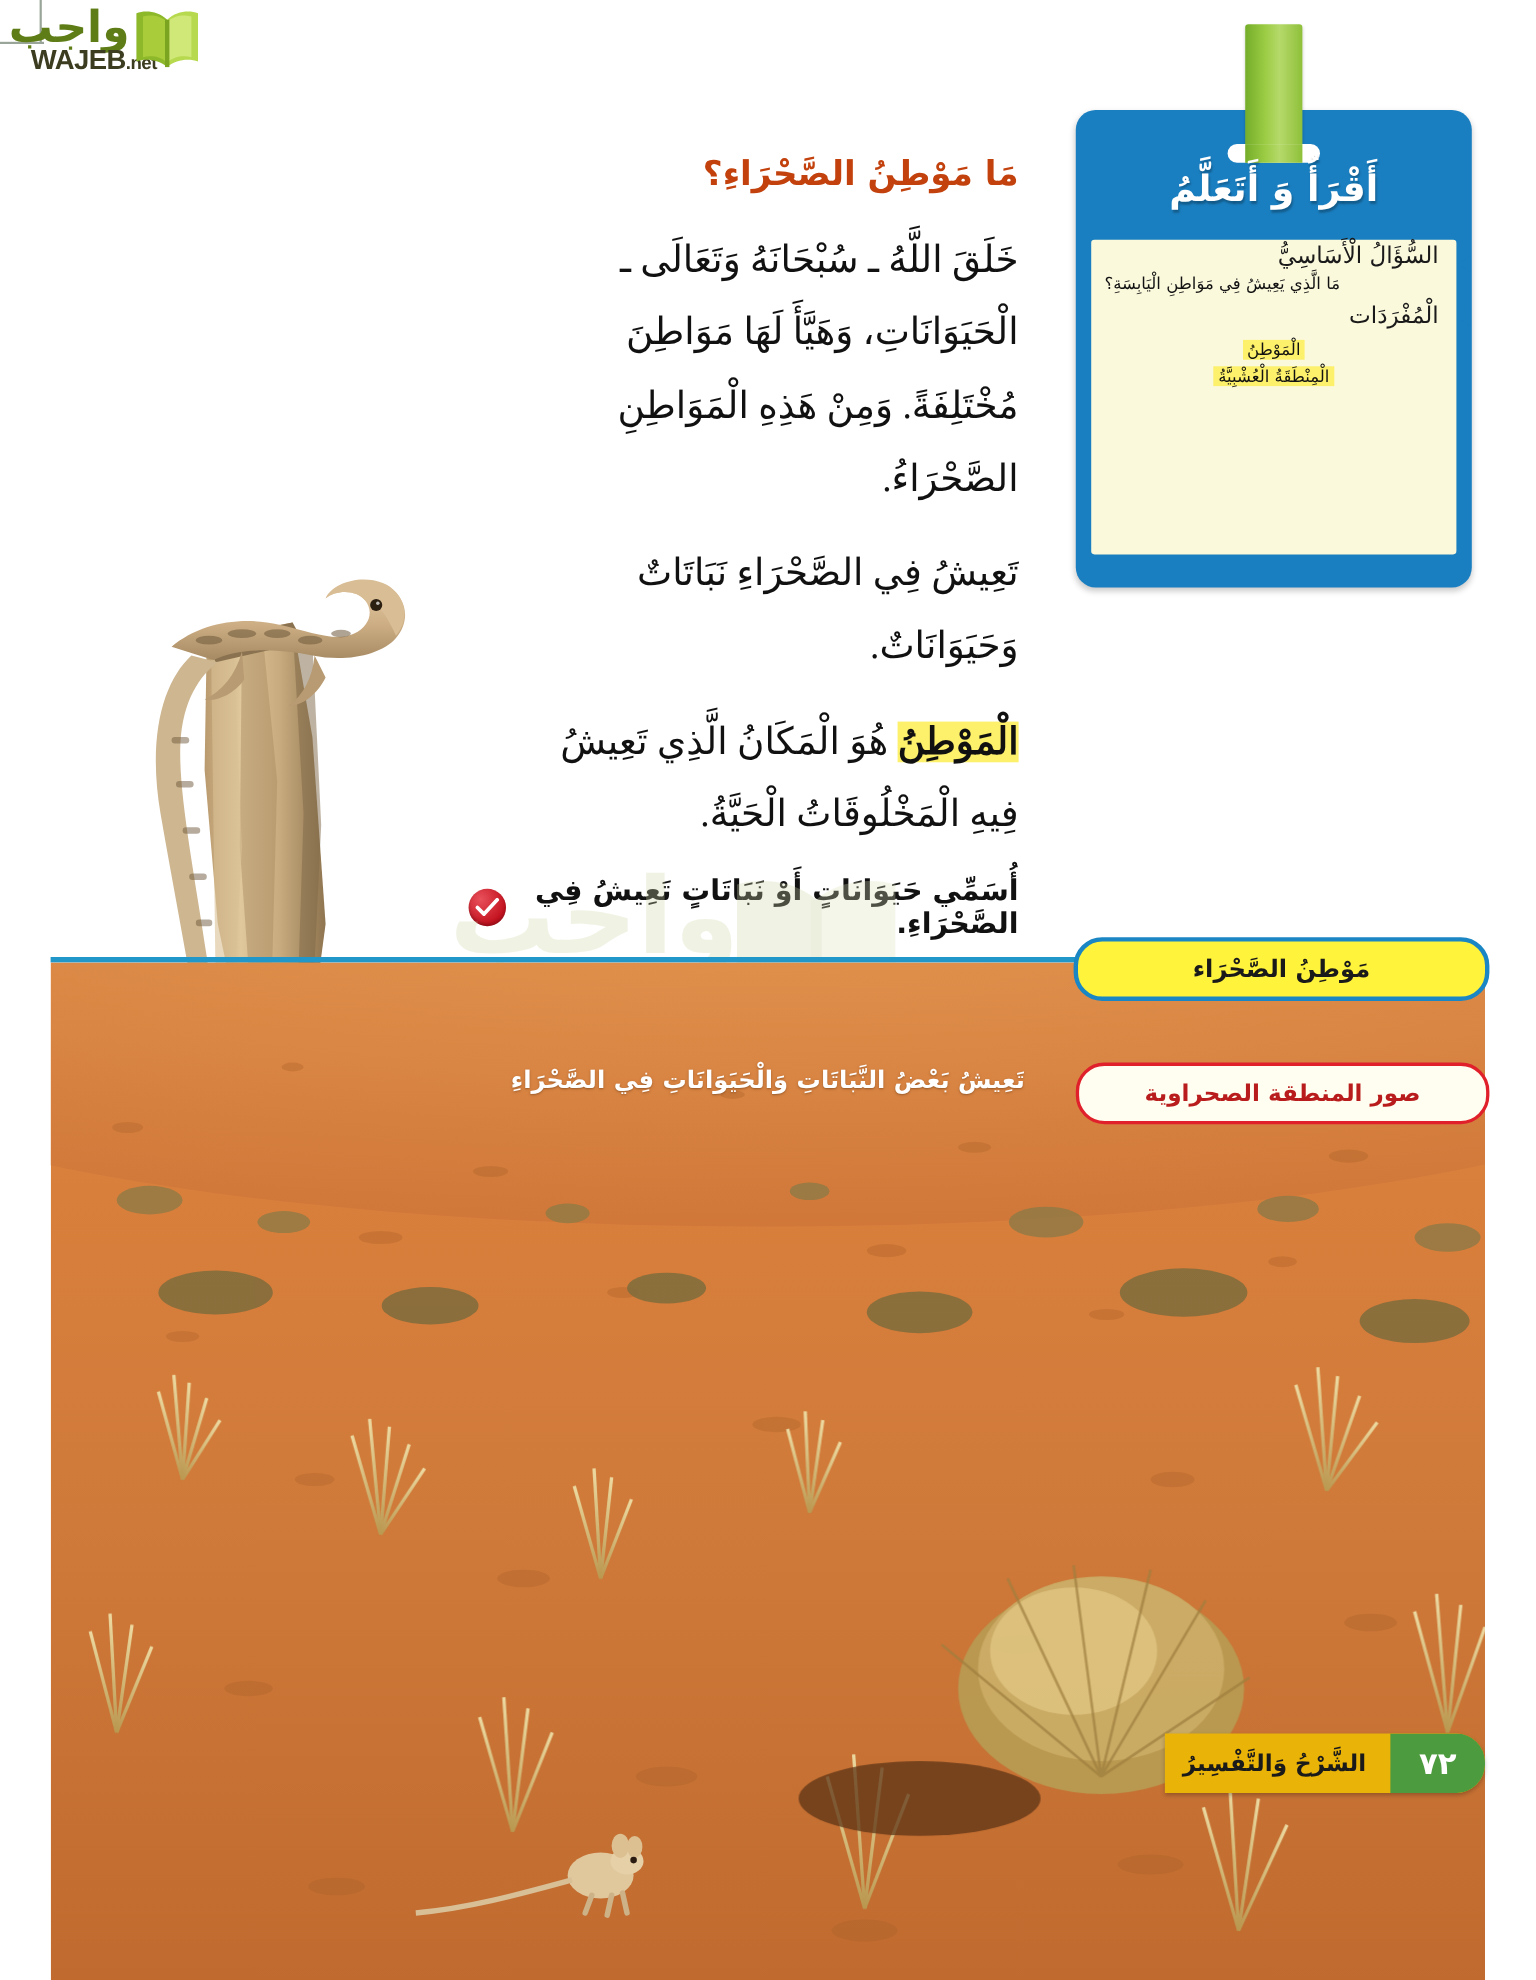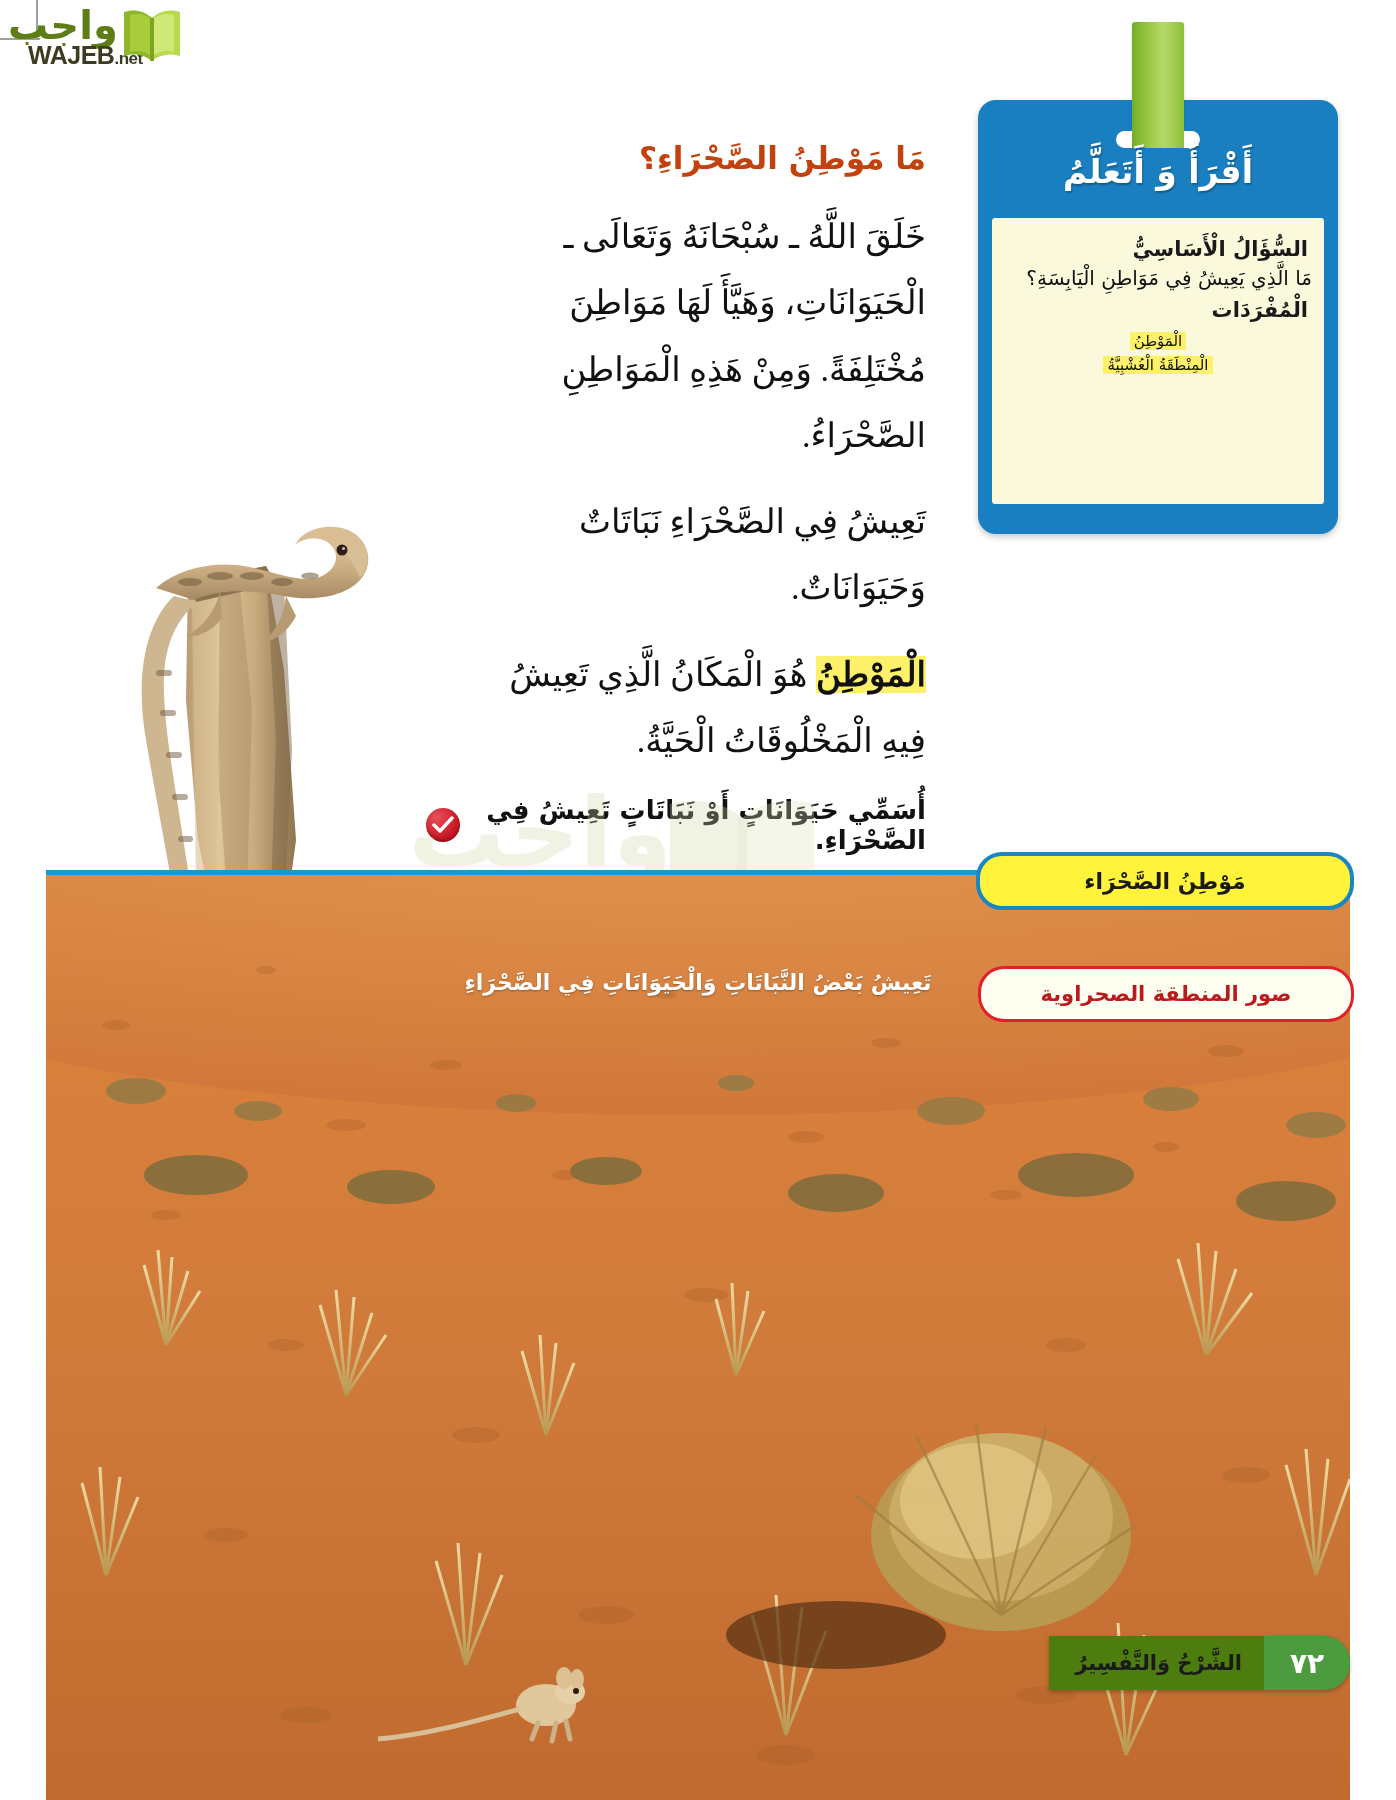--- a/index.html
+++ b/index.html
@@ -47,31 +47,31 @@
     position:absolute;left:0;right:0;top:52px;text-align:center;
     color:#ffffff;font-size:33px;font-weight:bold;
     font-family:"DejaVu Sans","Liberation Sans",sans-serif;
     text-shadow:1px 2px 2px rgba(0,0,0,.28);letter-spacing:1px;
   }
   #card .inner{
     position:absolute;left:14px;right:14px;top:118px;bottom:30px;
     background:#fbf9dc;border-radius:3px;
   }
   .sec-head{
-    text-align:right;font-weight:bold;color:#1a1a1a;font-size:21px;
-    font-family:"DejaVu Sans","Liberation Sans",sans-serif;
-    padding:19px 16px 0 10px;position:relative;
+    text-align:right;font-weight:normal;color:#1a1a1a;font-size:21px;
+    font-family:"DejaVu Sans","Liberation Sans",sans-serif;
+    padding:2px 16px 0 10px;position:relative;
   }
   .sec-head .tri{
     position:absolute;right:-13px;top:14px;width:0;height:0;
     border-top:8px solid transparent;border-bottom:8px solid transparent;
     border-right:11px solid #1a7fc1;
   }
   .sec-body{
-    text-align:right;color:#111;font-size:20px;padding:5px 12px 0 12px;
+    text-align:left;color:#111;font-size:15px;padding:5px 12px 0 12px;
     font-family:"DejaVu Sans","Liberation Sans",sans-serif;
   }
   .vocab{text-align:center;padding-top:7px;}
   .vocab span{
     display:inline-block;background:#fdf06a;color:#111;font-size:15px;padding:0 4px;margin:3px 0;
     font-family:"DejaVu Sans","Liberation Sans",sans-serif;
   }
 
   
   #bodytext{
@@ -154,24 +154,23 @@
     font-family:"DejaVu Sans","Liberation Sans",sans-serif;
   }
   #label-photos{
     right:42px;top:966px;width:370px;height:50px;background:#fffef0;
     border:3px solid #e0202a;border-radius:26px;color:#b91c1c;font-size:21px;
     font-family:"DejaVu Sans","Liberation Sans",sans-serif;
   }
 
   
   #footer{
-    position:absolute;right:46px;top:1636px;height:54px;display:flex;flex-direction:row-reverse;
-    align-items:stretch;background:#4d7c0f;border-radius:0 26px 26px 0;overflow:hidden;
+    position:absolute;right:46px;top:1576px;height:54px;display:flex;flex-direction:row-reverse;
+    align-items:stretch;background:#eab308;border-radius:0 26px 26px 0;overflow:hidden;
     box-shadow:0 2px 4px rgba(0,0,0,.25);
-    padding-left:10px;
   }
   #footer .ftitle{
     display:flex;align-items:center;padding:0 22px 0 16px;color:#1a1a1a;font-size:21px;font-weight:bold;
     font-family:"DejaVu Sans","Liberation Sans",sans-serif;direction:rtl;
   }
   #footer .fnum{
     display:flex;align-items:center;justify-content:center;min-width:86px;background:#4d9b3f;
     color:#ffffff;font-size:28px;font-weight:bold;border-radius:0 24px 24px 0;
     font-family:"DejaVu Sans","Liberation Sans",sans-serif;
   }

